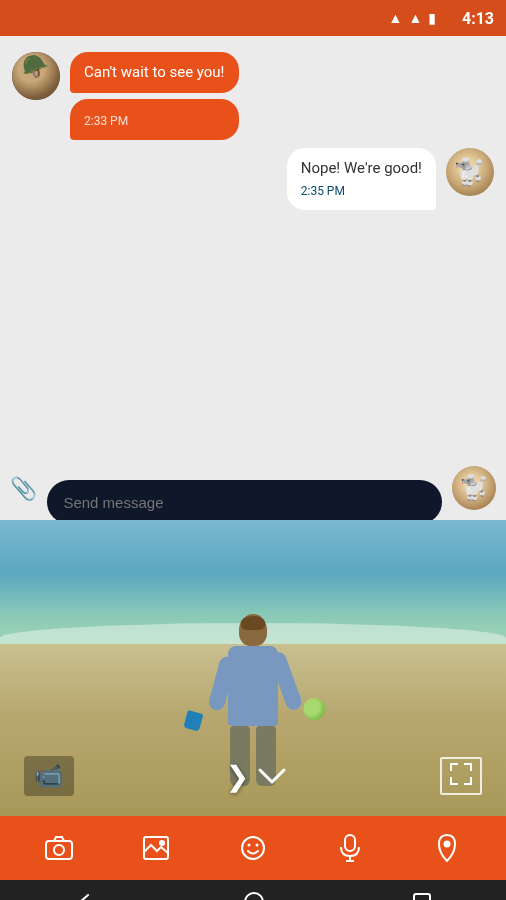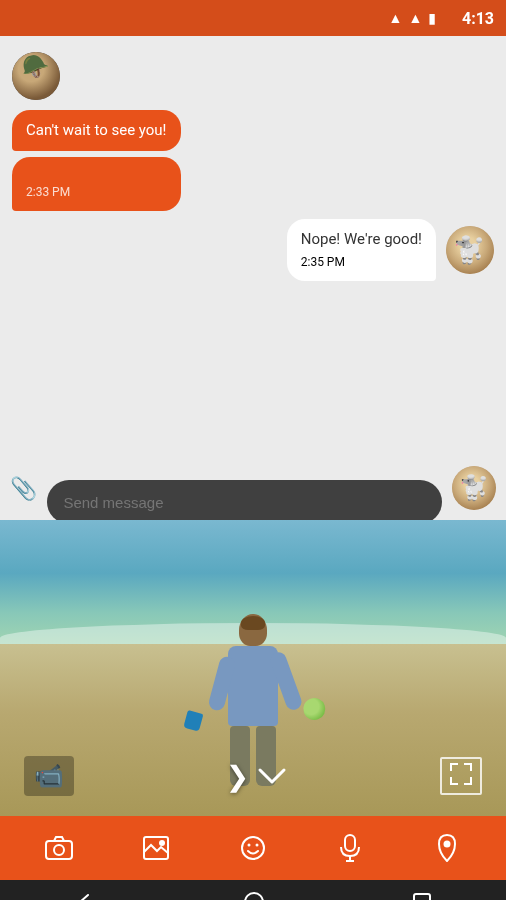--- a/index.html
+++ b/index.html
@@ -43,21 +43,20 @@
       display: flex;
       flex-direction: column;
       gap: 8px;
     }
 
     
     .message-row-sent {
       display: flex;
       align-items: flex-start;
       gap: 10px;
-      flex-direction: column;
     }
     .avatar {
       width: 48px;
       height: 48px;
       border-radius: 50%;
       overflow: hidden;
       flex-shrink: 0;
       background: #888;
       display: flex;
       align-items: center;
@@ -90,42 +89,42 @@
       border-radius: 18px 18px 18px 4px;
       padding: 10px 14px;
       max-width: 320px;
       color: white;
       font-size: 15px;
       line-height: 1.4;
     }
     .bubble-sent .timestamp {
       font-size: 12px;
       color: rgba(255,255,255,0.8);
-      margin-top: 17px;
+      margin-top: 4px;
     }
 
     
     .message-row-received {
       display: flex;
-      align-items: center;
+      align-items: flex-start;
       gap: 10px;
       justify-content: flex-end;
     }
     .bubble-received {
       background: #ffffff;
       border-radius: 18px 18px 4px 18px;
       padding: 10px 14px;
       max-width: 280px;
       color: #333;
       font-size: 15px;
       line-height: 1.4;
     }
     .bubble-received .timestamp {
       font-size: 12px;
-      color: #000000;
+      color: #0c4a6e;
       margin-top: 4px;
     }
 
     .avatar-receiver {
       background: #c8b090;
     }
     .avatar-receiver::before {
       content: '';
       width: 48px;
       height: 48px;
@@ -152,21 +151,21 @@
       padding: 8px 10px;
       gap: 10px;
     }
     #attach-icon {
       color: #999;
       font-size: 22px;
     }
     #message-input {
       flex: 1;
       height: 44px;
-      background: #404040;
+      background: #0f172a;
       border-radius: 22px;
       border: none;
       padding: 0 16px;
       font-size: 15px;
       color: #bbb;
       outline: none;
       margin-top: 28px;
     }
     .input-avatar {
       width: 44px;

